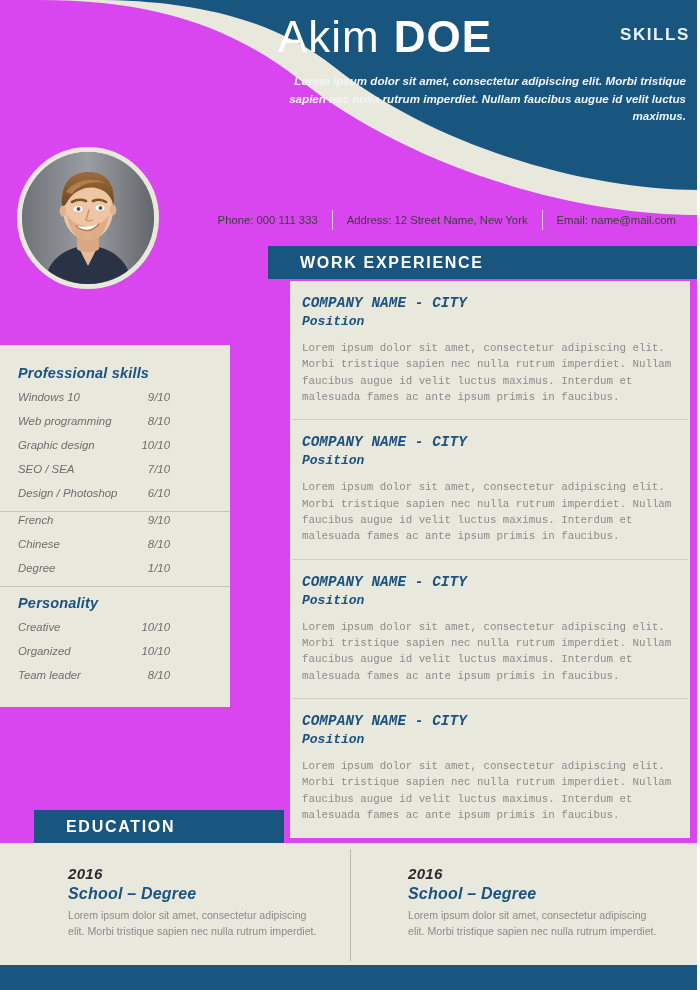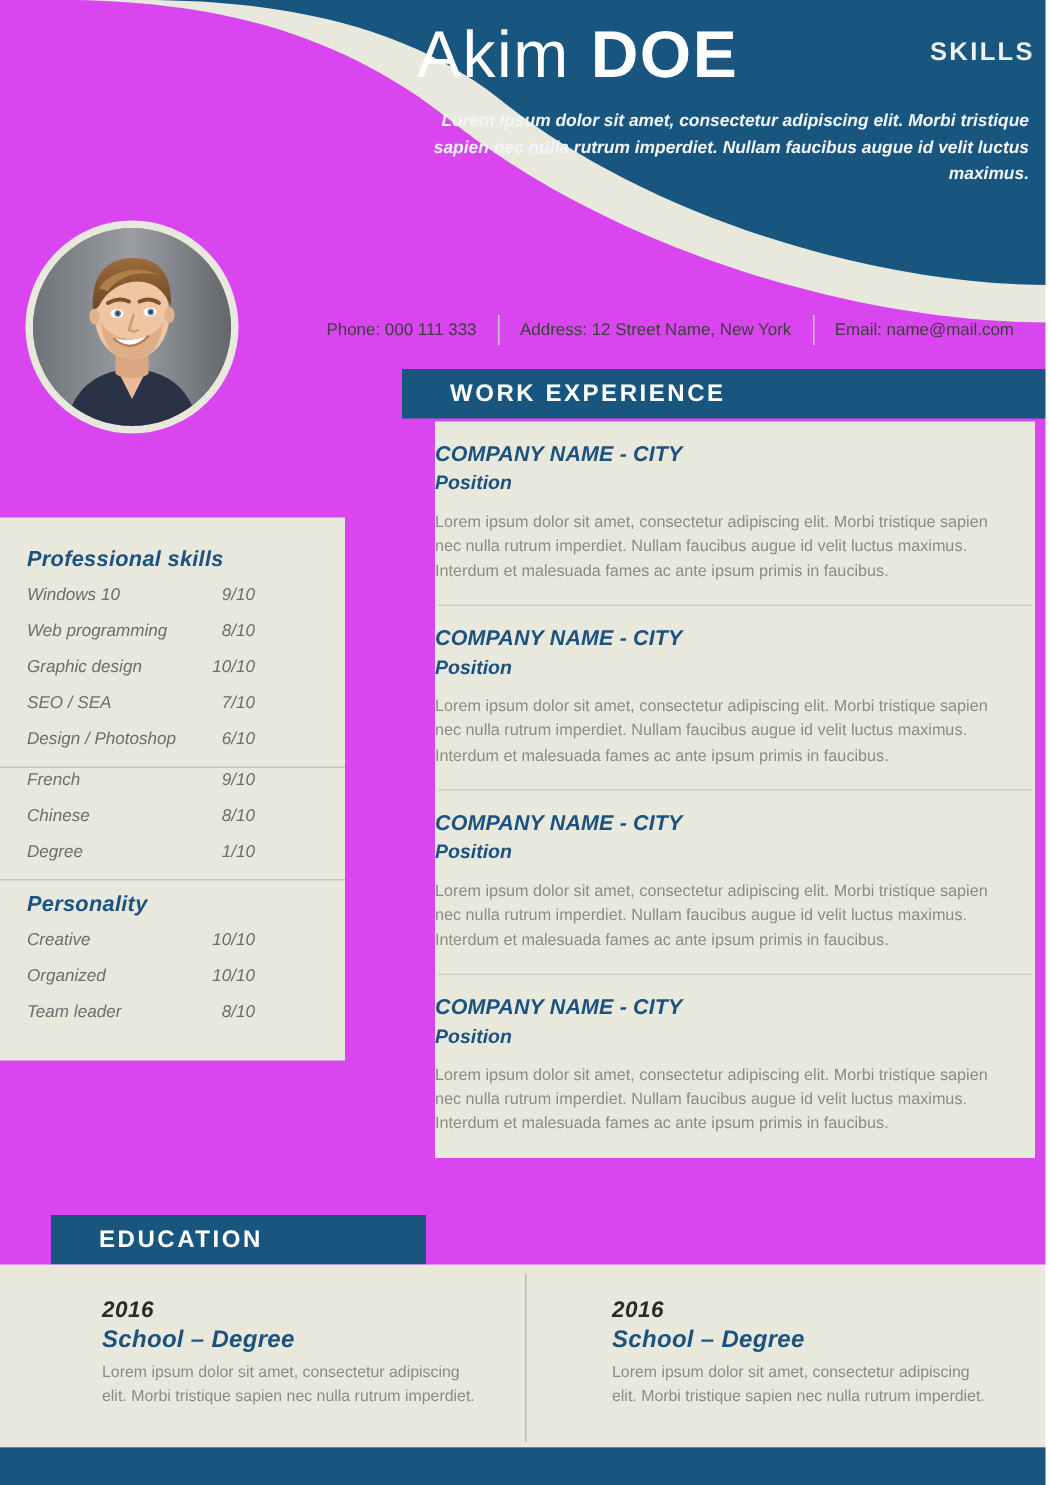--- a/index.html
+++ b/index.html
@@ -92,21 +92,21 @@
   }
   .skill-row .sv{color:#6d6d6d;padding-right:38px;}
   .group-div{height:1px;background:#c6c6b8;margin:4px 0 2px 0;}
 
   
   .work-panel{
     position:absolute;left:290px;top:281px;width:400px;
     background:#e8e8dd;
     z-index:3;
   }
-  .work-item{padding:14px 18px 14px 0;}
+  .work-item{padding:14px 18px 14px 12px;font-family:Liberation Mono, monospace;}
   .work-company{
     color:#1b5280;font-size:14.3px;font-weight:bold;font-style:italic;
     letter-spacing:.1px;line-height:1.25;
   }
   .work-position{
     color:#1b5280;font-size:13px;font-weight:bold;font-style:italic;
     margin-top:1px;line-height:1.3;
   }
   .work-desc{
     margin-top:9px;font-size:10.8px;color:#8b8b8b;line-height:1.52;

